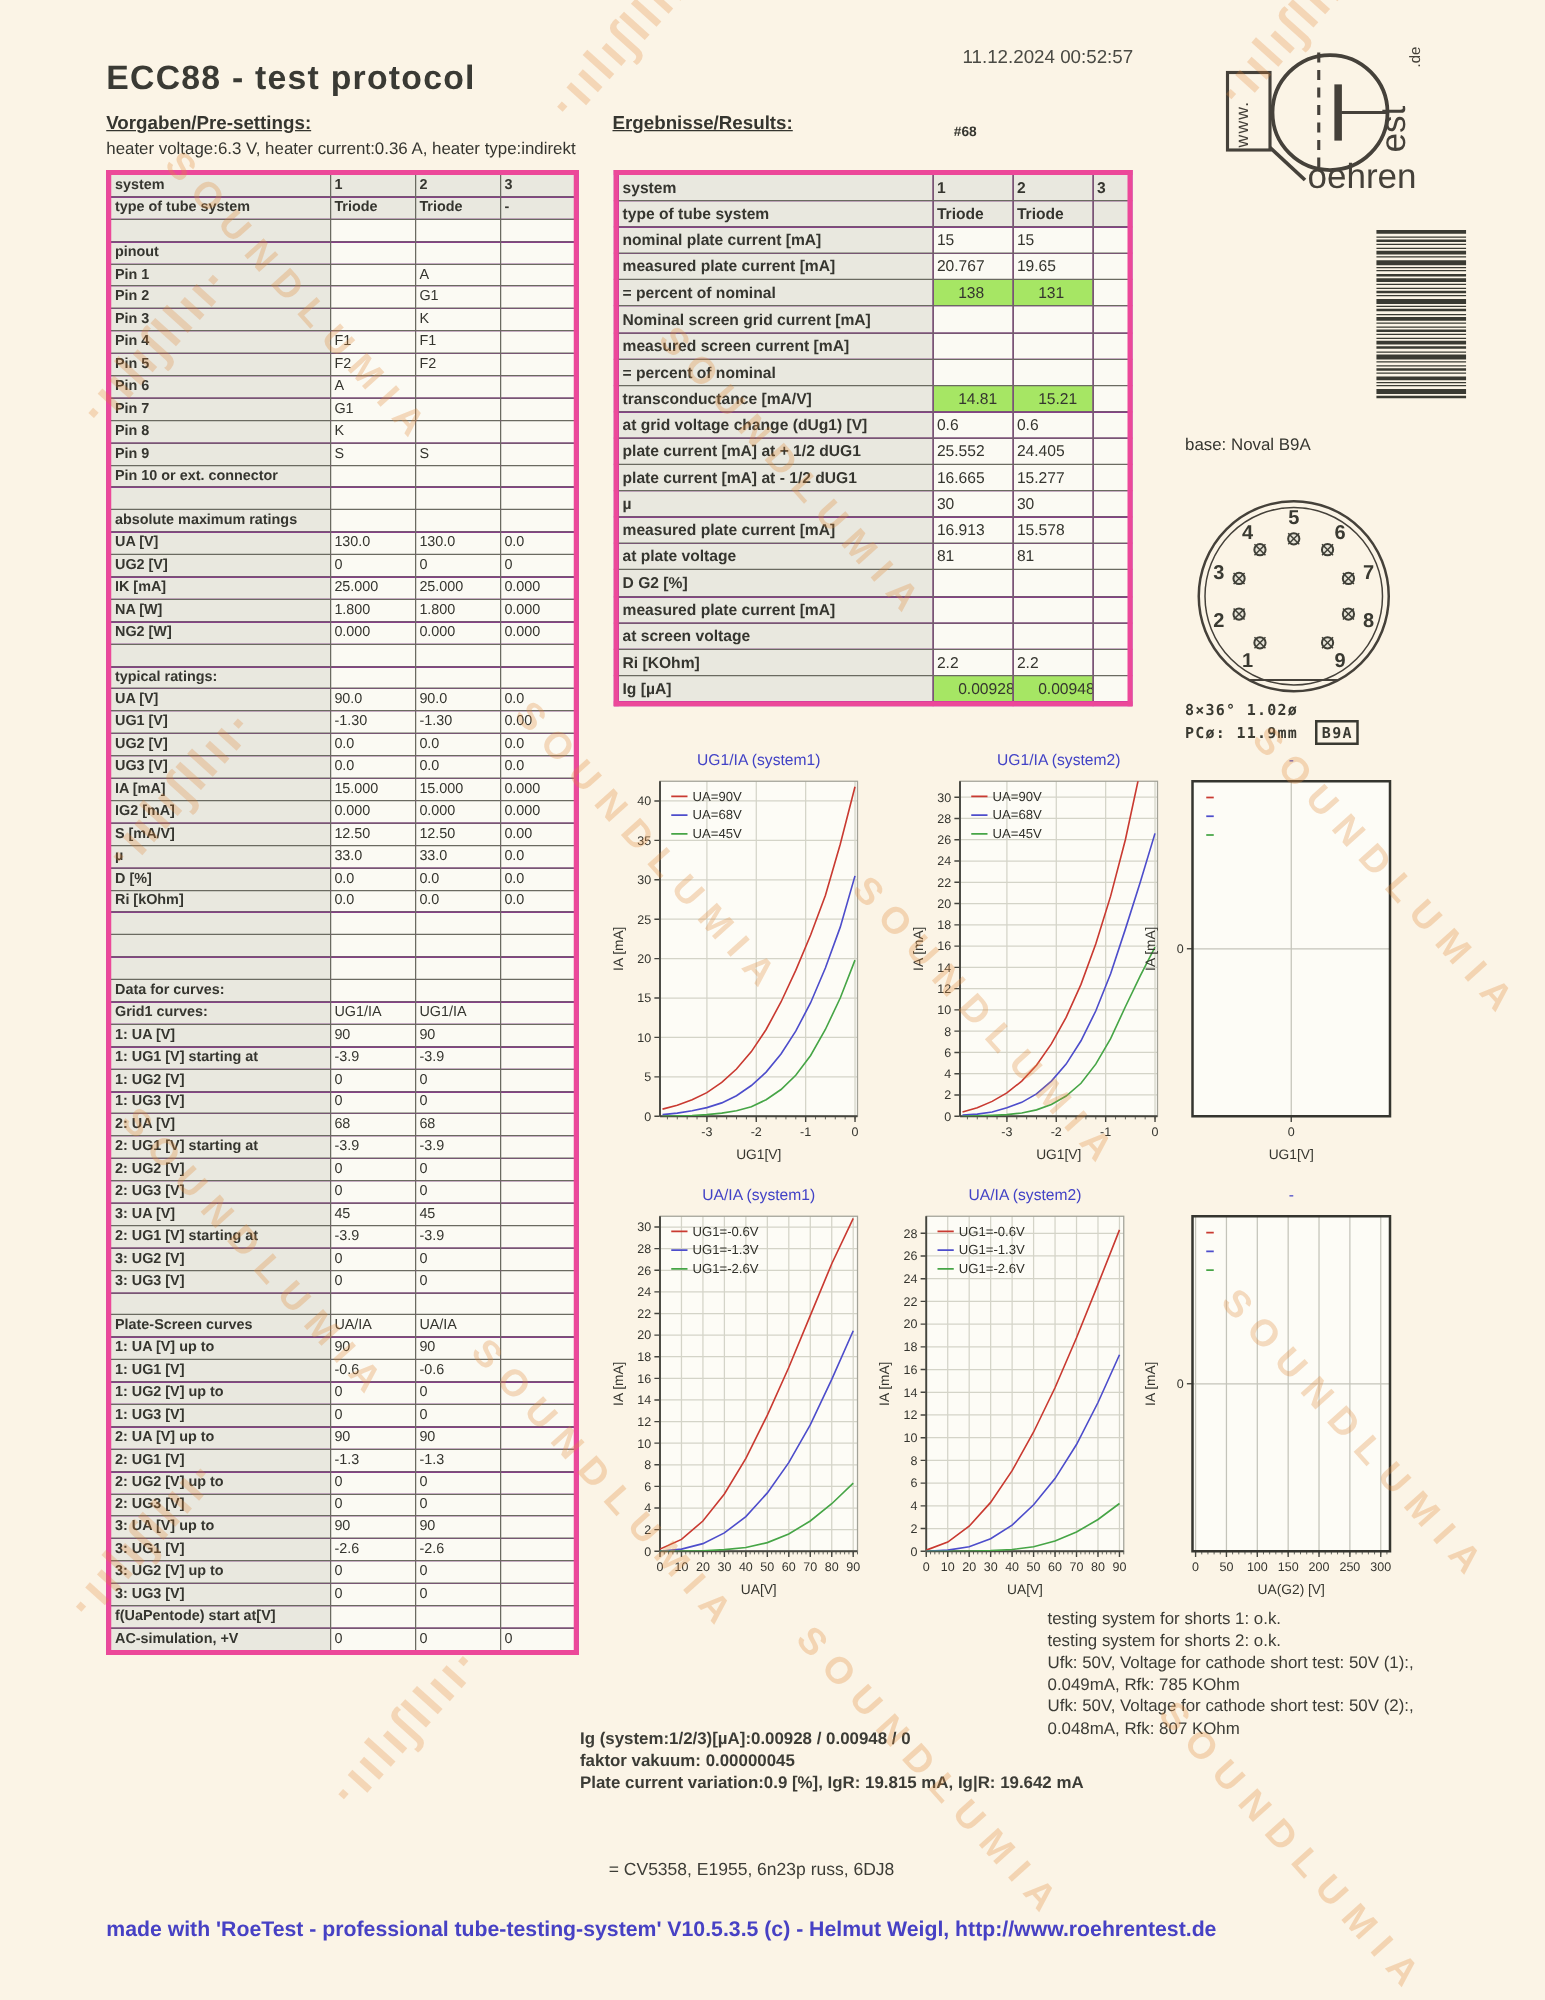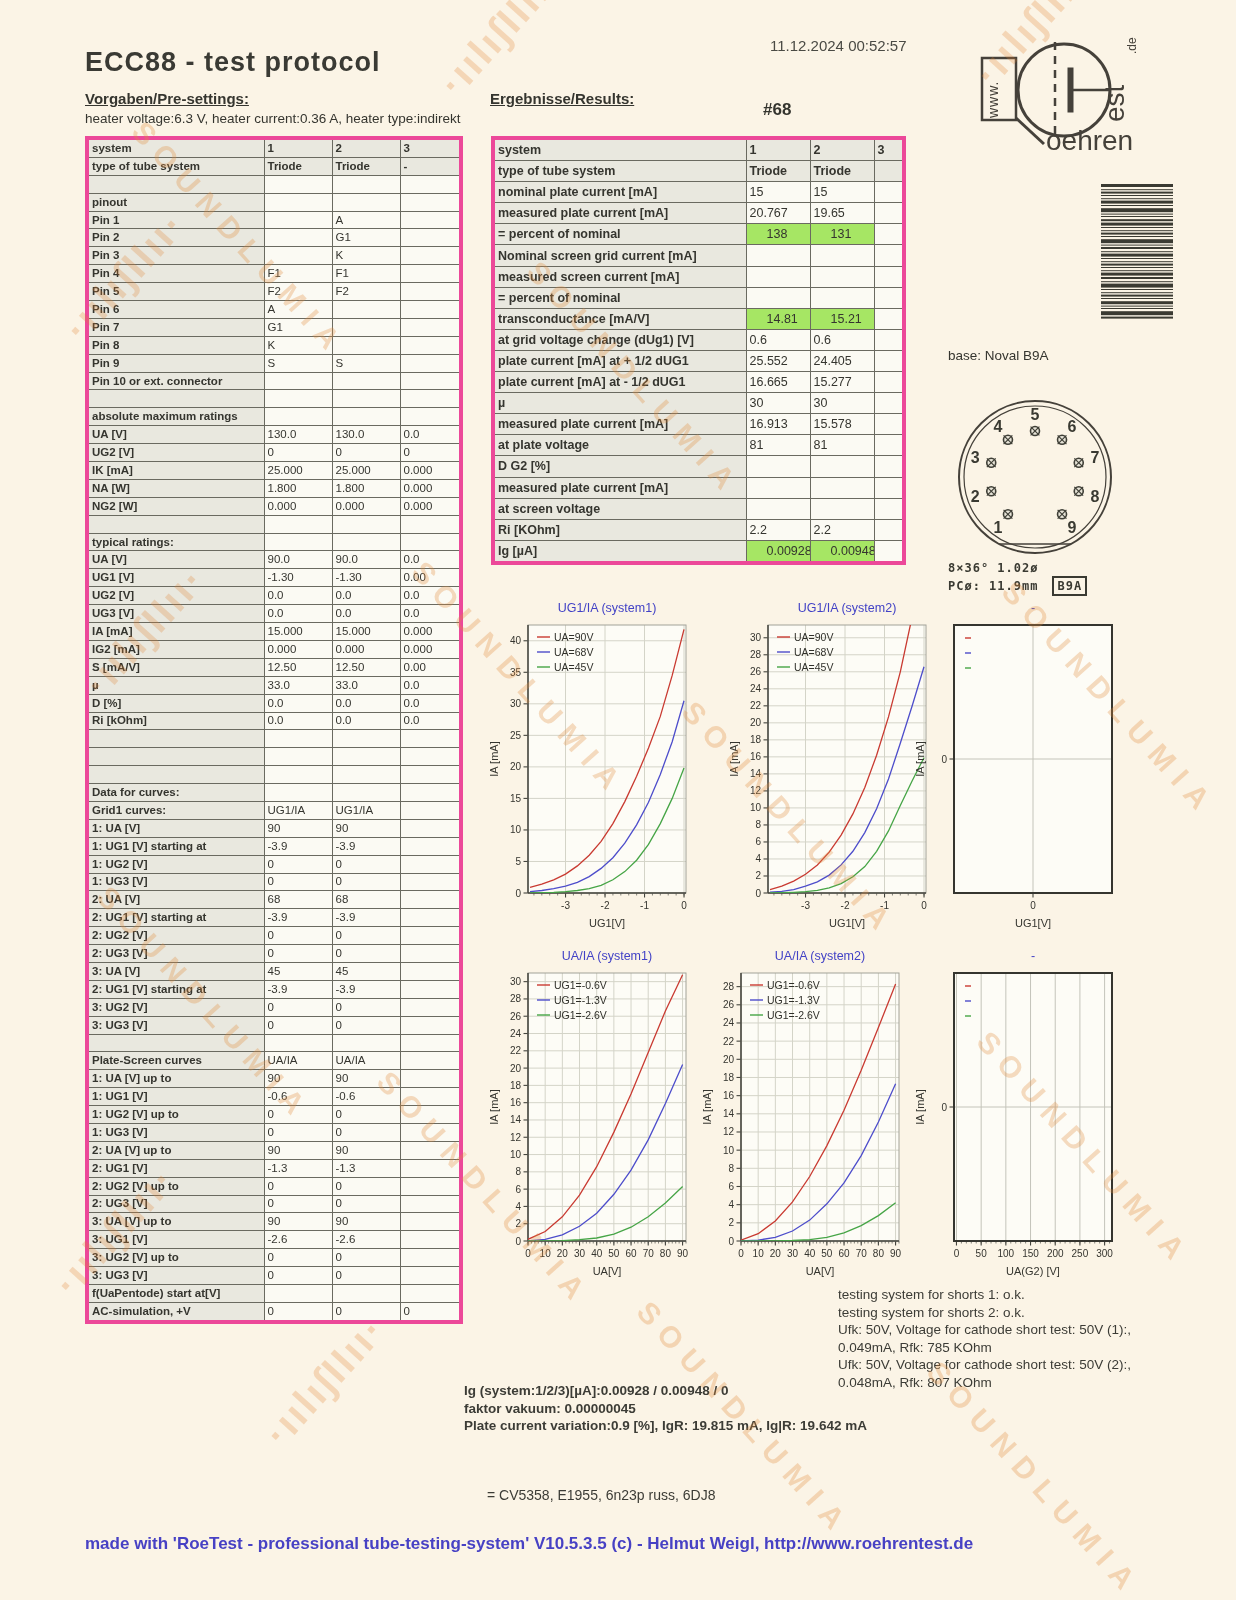--- a/index.html
+++ b/index.html
@@ -3,21 +3,21 @@
 <meta charset="utf-8">
 <style>
   html,body{margin:0;padding:0;background:#efe6d6;}
   .page{position:relative;width:1236px;height:1600px;background:#fbf4e6;overflow:hidden;
         font-family:"Liberation Sans",sans-serif;color:#35352f;margin:0 auto;}
   .abs{position:absolute;}
   .title{left:85px;top:47px;font-size:27px;font-weight:bold;letter-spacing:1px;color:#3a3a34;}
   .timestamp{left:770px;top:37px;font-size:15px;color:#4a4a44;}
   .sec-head{font-size:15px;font-weight:bold;text-decoration:underline;color:#35352f;}
   .presets-line{left:85px;top:111px;font-size:13.5px;}
-  .serial{left:763px;top:100px;font-size:17px;font-weight:bold;}
+  .serial{left:763px;top:100px;font-size:11px;font-weight:bold;}
   table.data{border-collapse:collapse;table-layout:fixed;border:4px solid #ec4899;background:#a21caf;}
   table.data td{border:1px solid #6a6a60;padding:0 3px;white-space:nowrap;overflow:hidden;
         background:#fbfaf3;vertical-align:middle;}
   table.data td.lab{background:#e9e8df;font-weight:bold;}
   table.data tr.head td{background:#e9e8df;font-weight:bold;}
   table.data td.hl{background:#a6e664;padding-left:20px;}
   .pre-table{left:85px;top:136px;}
   .pre-table td{height:16.9px;font-size:11.5px;line-height:13px;}
   .res-table{left:491px;top:136px;}
   .res-table td{height:20.1px;font-size:12.5px;line-height:14px;}

